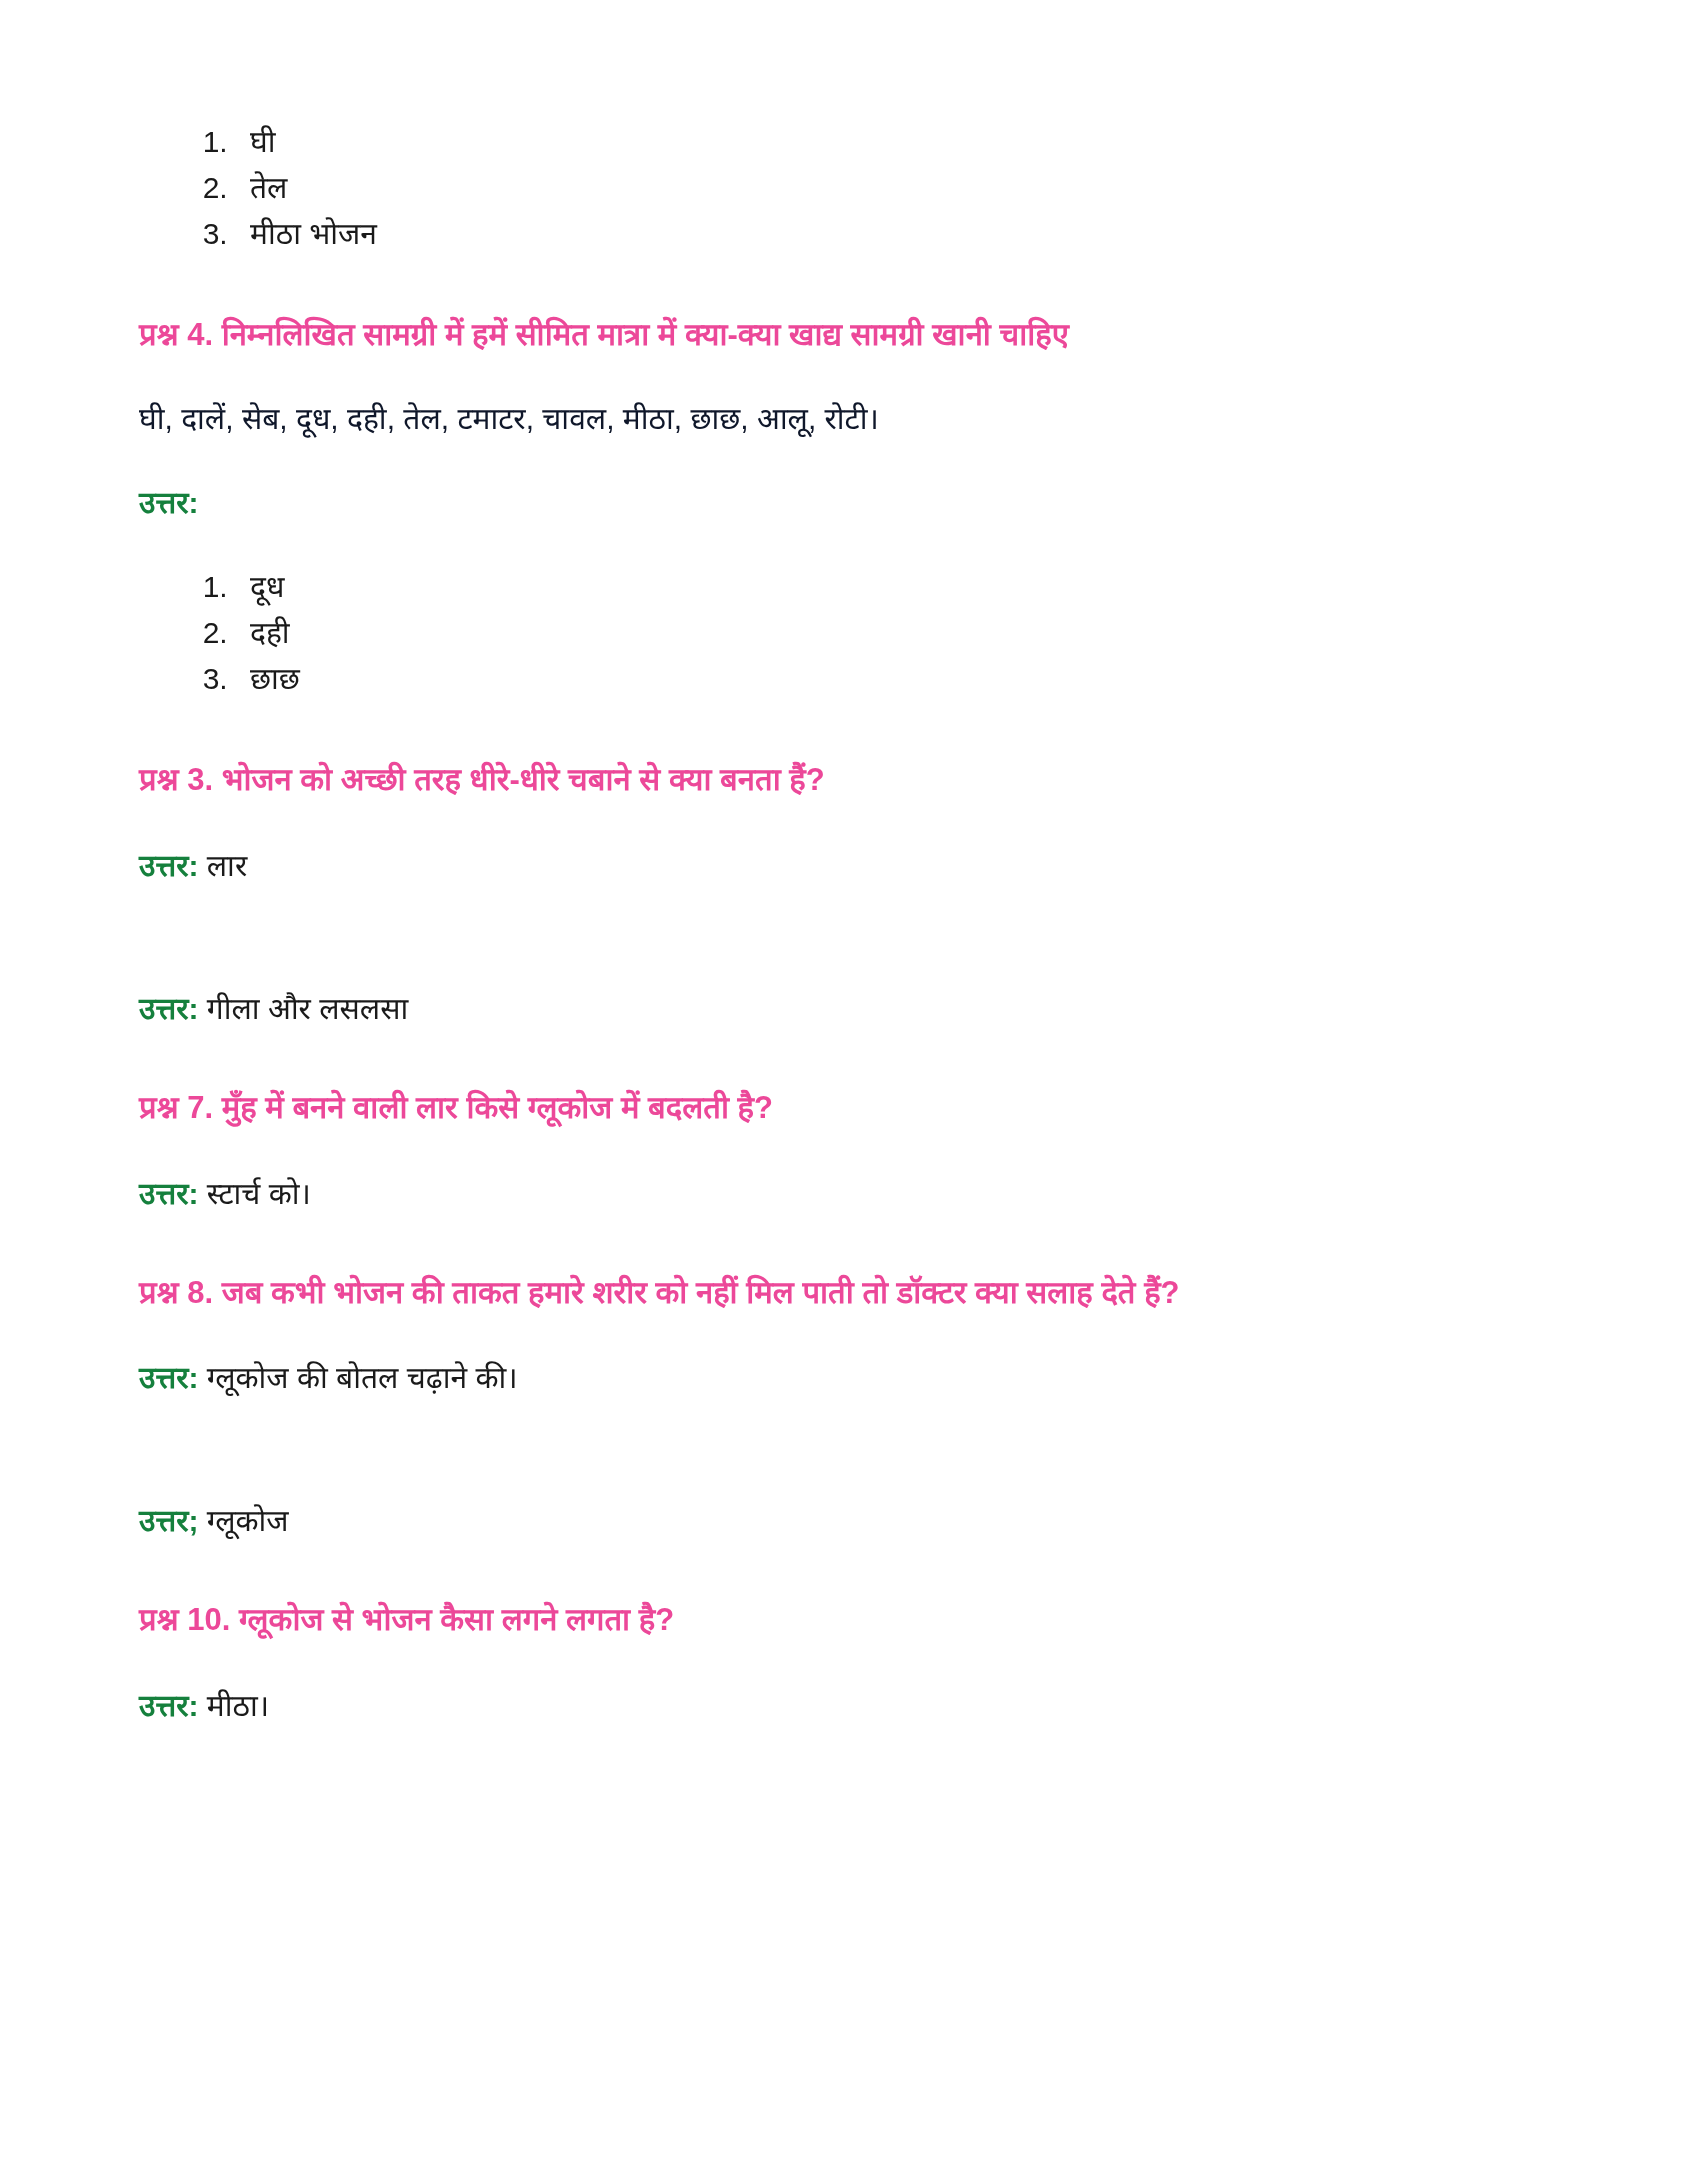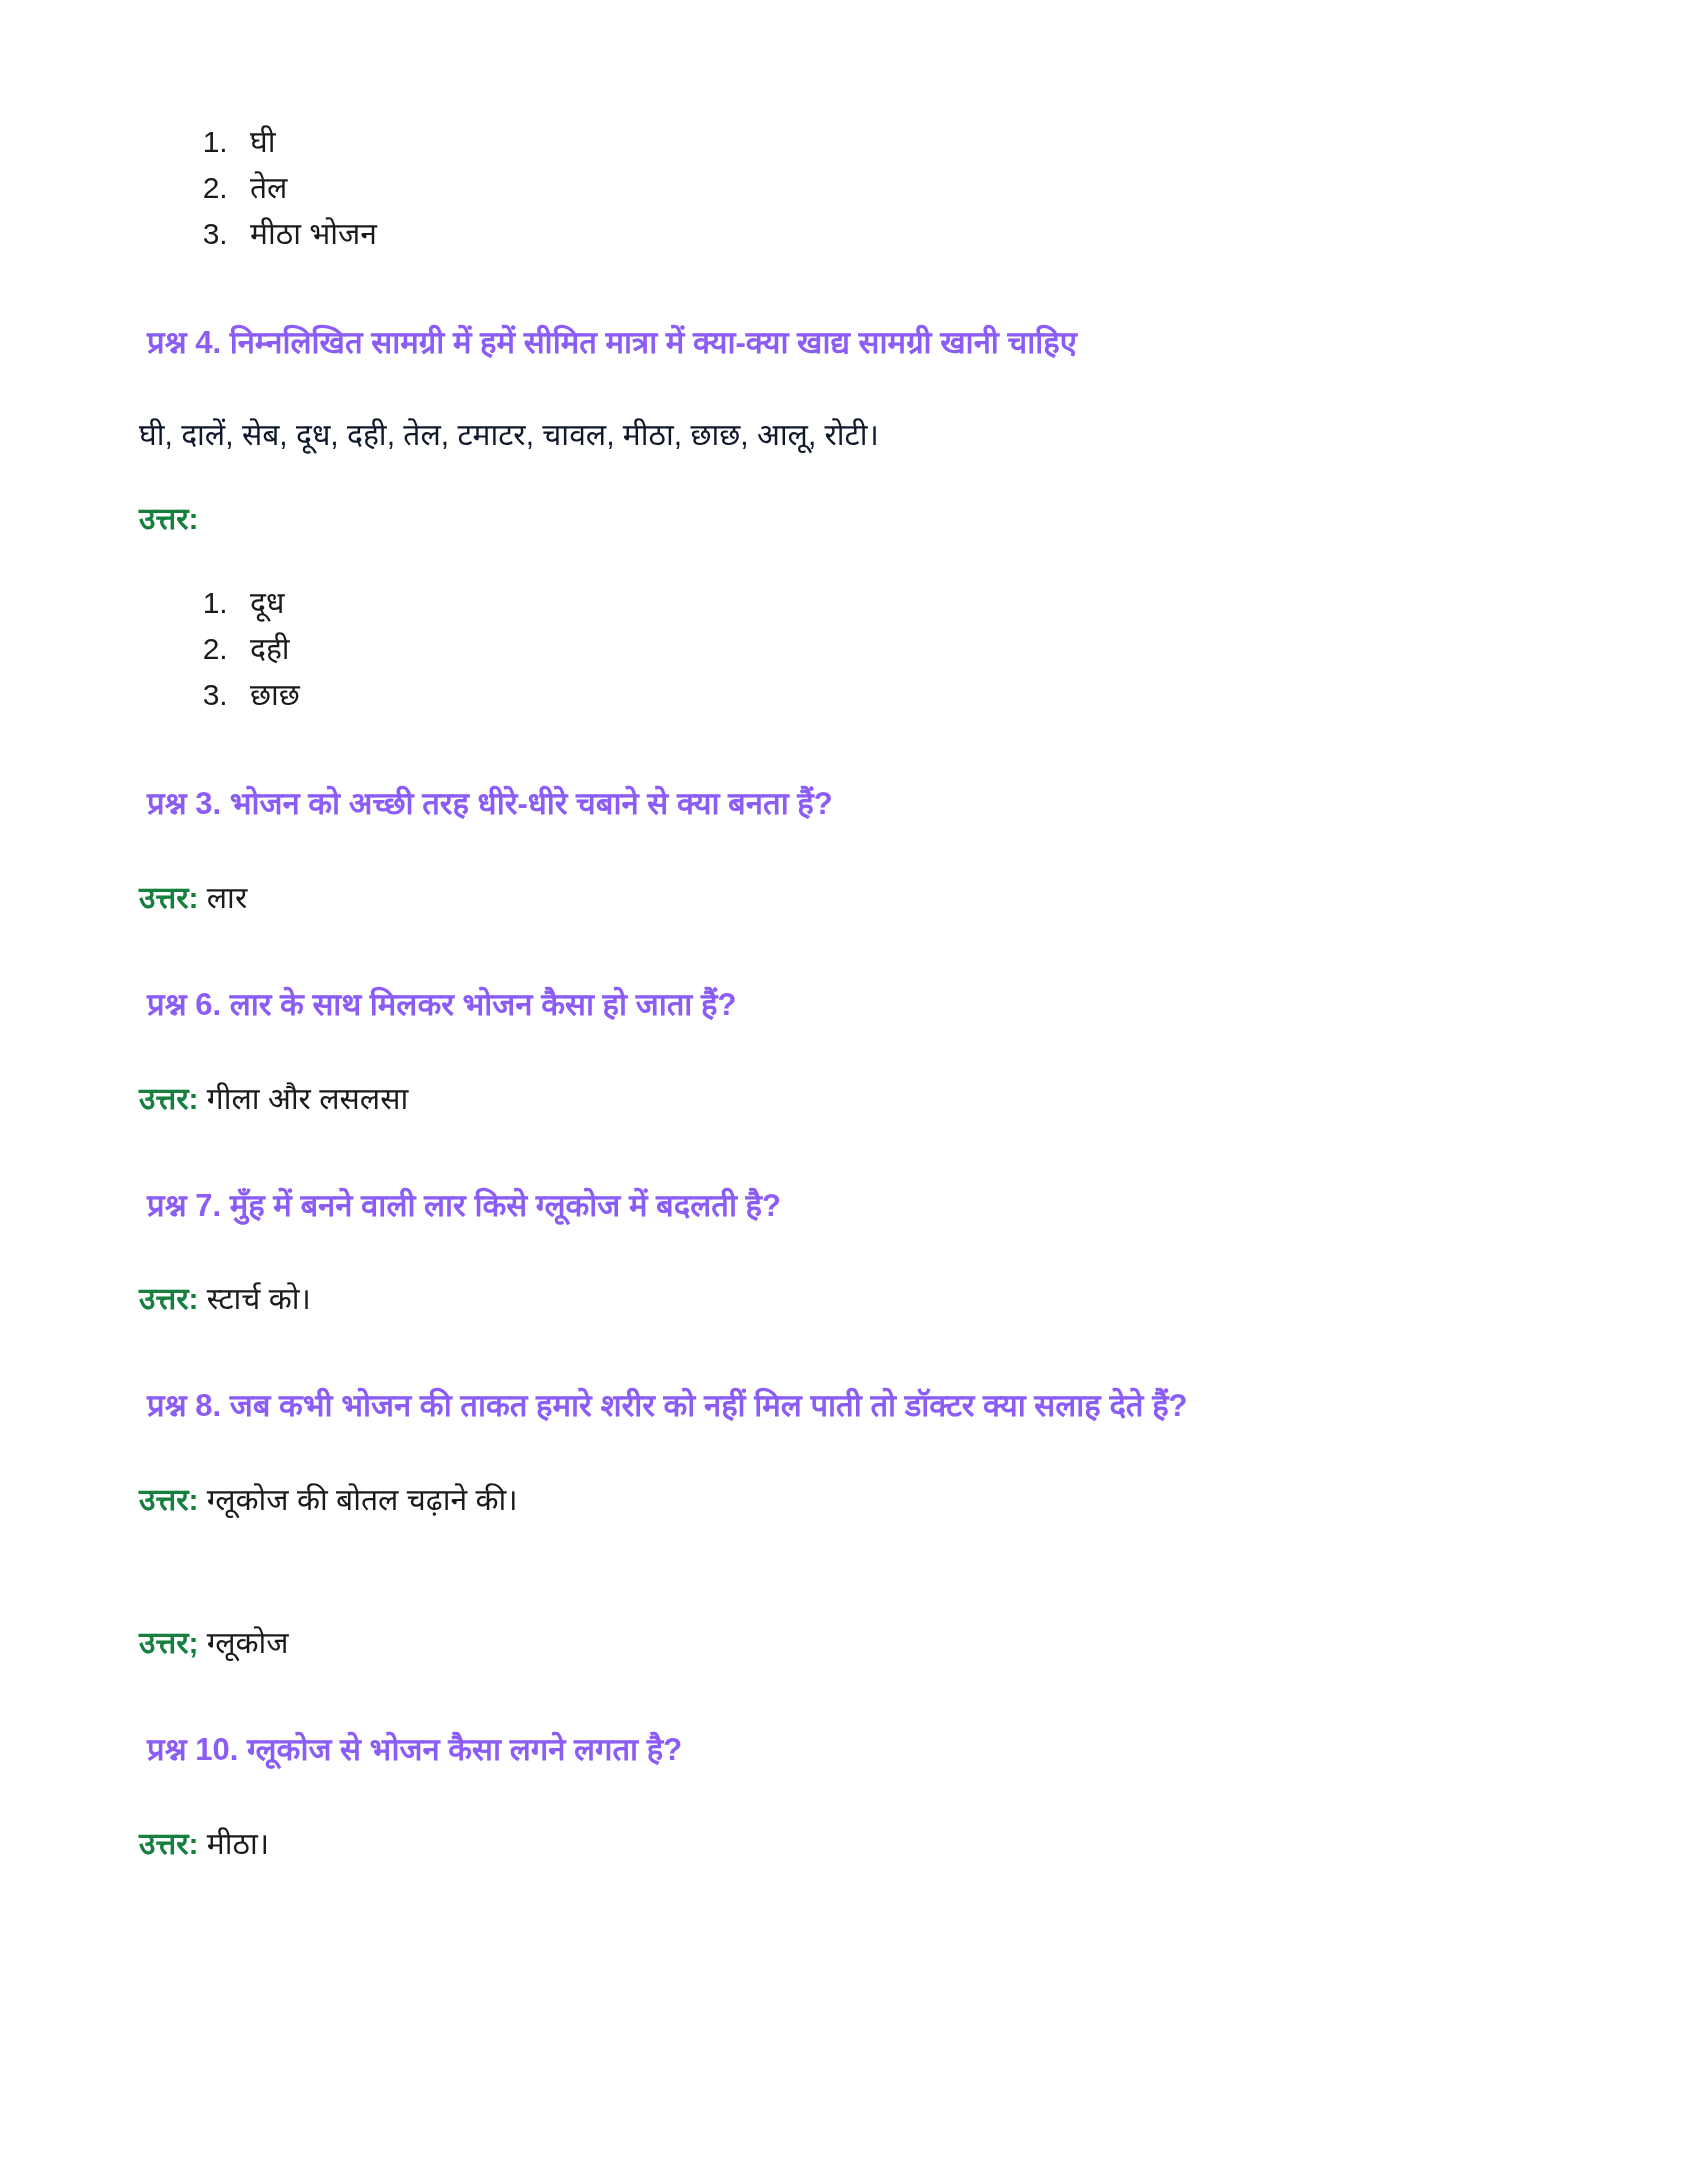--- a/index.html
+++ b/index.html
@@ -40,22 +40,22 @@
     color: #1a1a1a;
     padding-left: 14px;
   }
 
   
   .q-heading {
     font-family: "Liberation Sans", "DejaVu Sans", sans-serif;
     font-size: 31px;
     font-weight: 700;
     line-height: 1.35;
-    color: #8b5cf6;
-    margin: 8px;
+    color: #ec4899;
+    margin: 0;
   }
 
   
   .para {
     font-family: "Liberation Sans", "DejaVu Sans", sans-serif;
     font-size: 30px;
     font-weight: 400;
     line-height: 1.4;
     color: #0f172a;
     margin: 0;
@@ -116,21 +116,20 @@
     <div class="gap-after-list"></div>
 
     <p class="q-heading">प्रश्न 3. भोजन को अच्छी तरह धीरे-धीरे चबाने से क्या बनता हैं?</p>
     <div class="gap-q-to-ans"></div>
     <p class="ans-line">
       <span class="ans-label">उत्तर:</span><span>&nbsp;</span><span class="ans-text">लार</span>
     </p>
 
     <div class="gap-block"></div>
 
-    <p class="q-heading">प्रश्न 6. लार के साथ मिलकर भोजन कैसा हो जाता हैं?</p>
     <div class="gap-q-to-ans"></div>
     <p class="ans-line">
       <span class="ans-label">उत्तर:</span><span>&nbsp;</span><span class="ans-text">गीला और लसलसा</span>
     </p>
 
     <div class="gap-block"></div>
 
     <p class="q-heading">प्रश्न 7. मुँह में बनने वाली लार किसे ग्लूकोज में बदलती है?</p>
     <div class="gap-q-to-ans"></div>
     <p class="ans-line">

